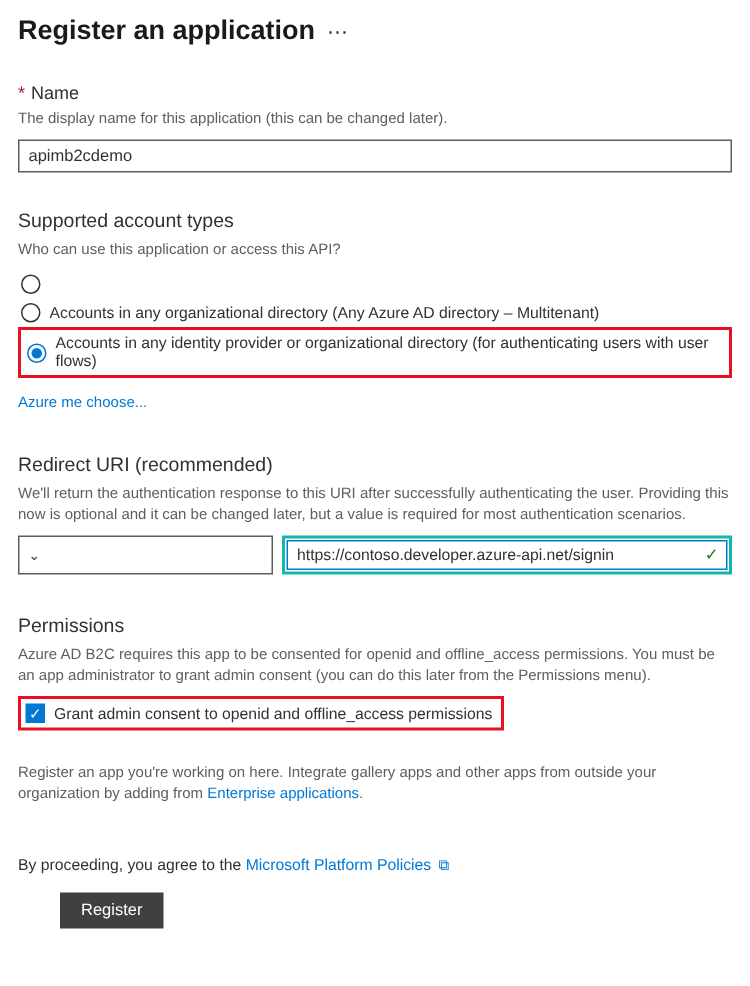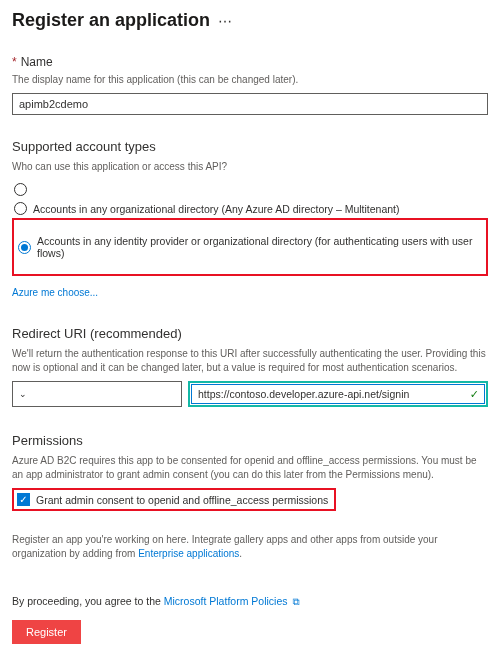--- a/index.html
+++ b/index.html
@@ -33,21 +33,21 @@
   .radio {
     width: 13px; height: 13px; border-radius: 50%;
     border: 1px solid #323130; display: inline-flex;
     align-items: center; justify-content: center; flex-shrink: 0;
   }
   .radio.selected { border-color: #0078d4; border-width: 1px; }
   .radio.selected::after {
     content: ""; width: 7px; height: 7px; border-radius: 50%;
     background: #0078d4;
   }
-  .highlight-red { border: 2px solid #e81123; padding: 14px 2px; }
+  .highlight-red { border: 2px solid #e81123; padding: 2px 2px; }
   .link { color: #0078d4; cursor: pointer; font-size: 10px; }
   .redirect-row { display: flex; gap: 6px; align-items: stretch; }
   .select-box {
     border: 1px solid #605e5c; padding: 4px 6px;
     font-size: 10.5px; display: flex; align-items: center;
     justify-content: space-between; gap: 10px; width: 170px;
     flex-shrink: 0;
   }
   .chevron { font-size: 9px; color: #323130; }
   .uri-wrap { flex: 1; border: 2px solid #14b8a6; padding: 1px; }
@@ -71,23 +71,23 @@
     display: inline-flex; align-items: center; justify-content: center;
     color: #fff; font-size: 10px; flex-shrink: 0;
   }
   .inline-link { color: #0078d4; cursor: pointer; }
   .policy-row {
     margin-top: 26px; padding-top: 8px;
     font-size: 10.5px; color: #323130;
   }
   .ext-icon { color: #0078d4; font-size: 10px; margin-left: 2px; }
   .register-btn {
-    margin-top: 12px; background: #ef4444; color: #fff;
+    margin-top: 12px; background: #404040; color: #fff;
     border: none; padding: 6px 14px; font-size: 11px;
-    font-family: inherit; cursor: pointer;
+    font-family: inherit; cursor: pointer; margin-left: 28px;
   }
   .spacer-sm { height: 10px; }
 </style>
 </head>
 <body>
 
 
 
 <div class="header">
   <div class="page-title">Register an application</div>

